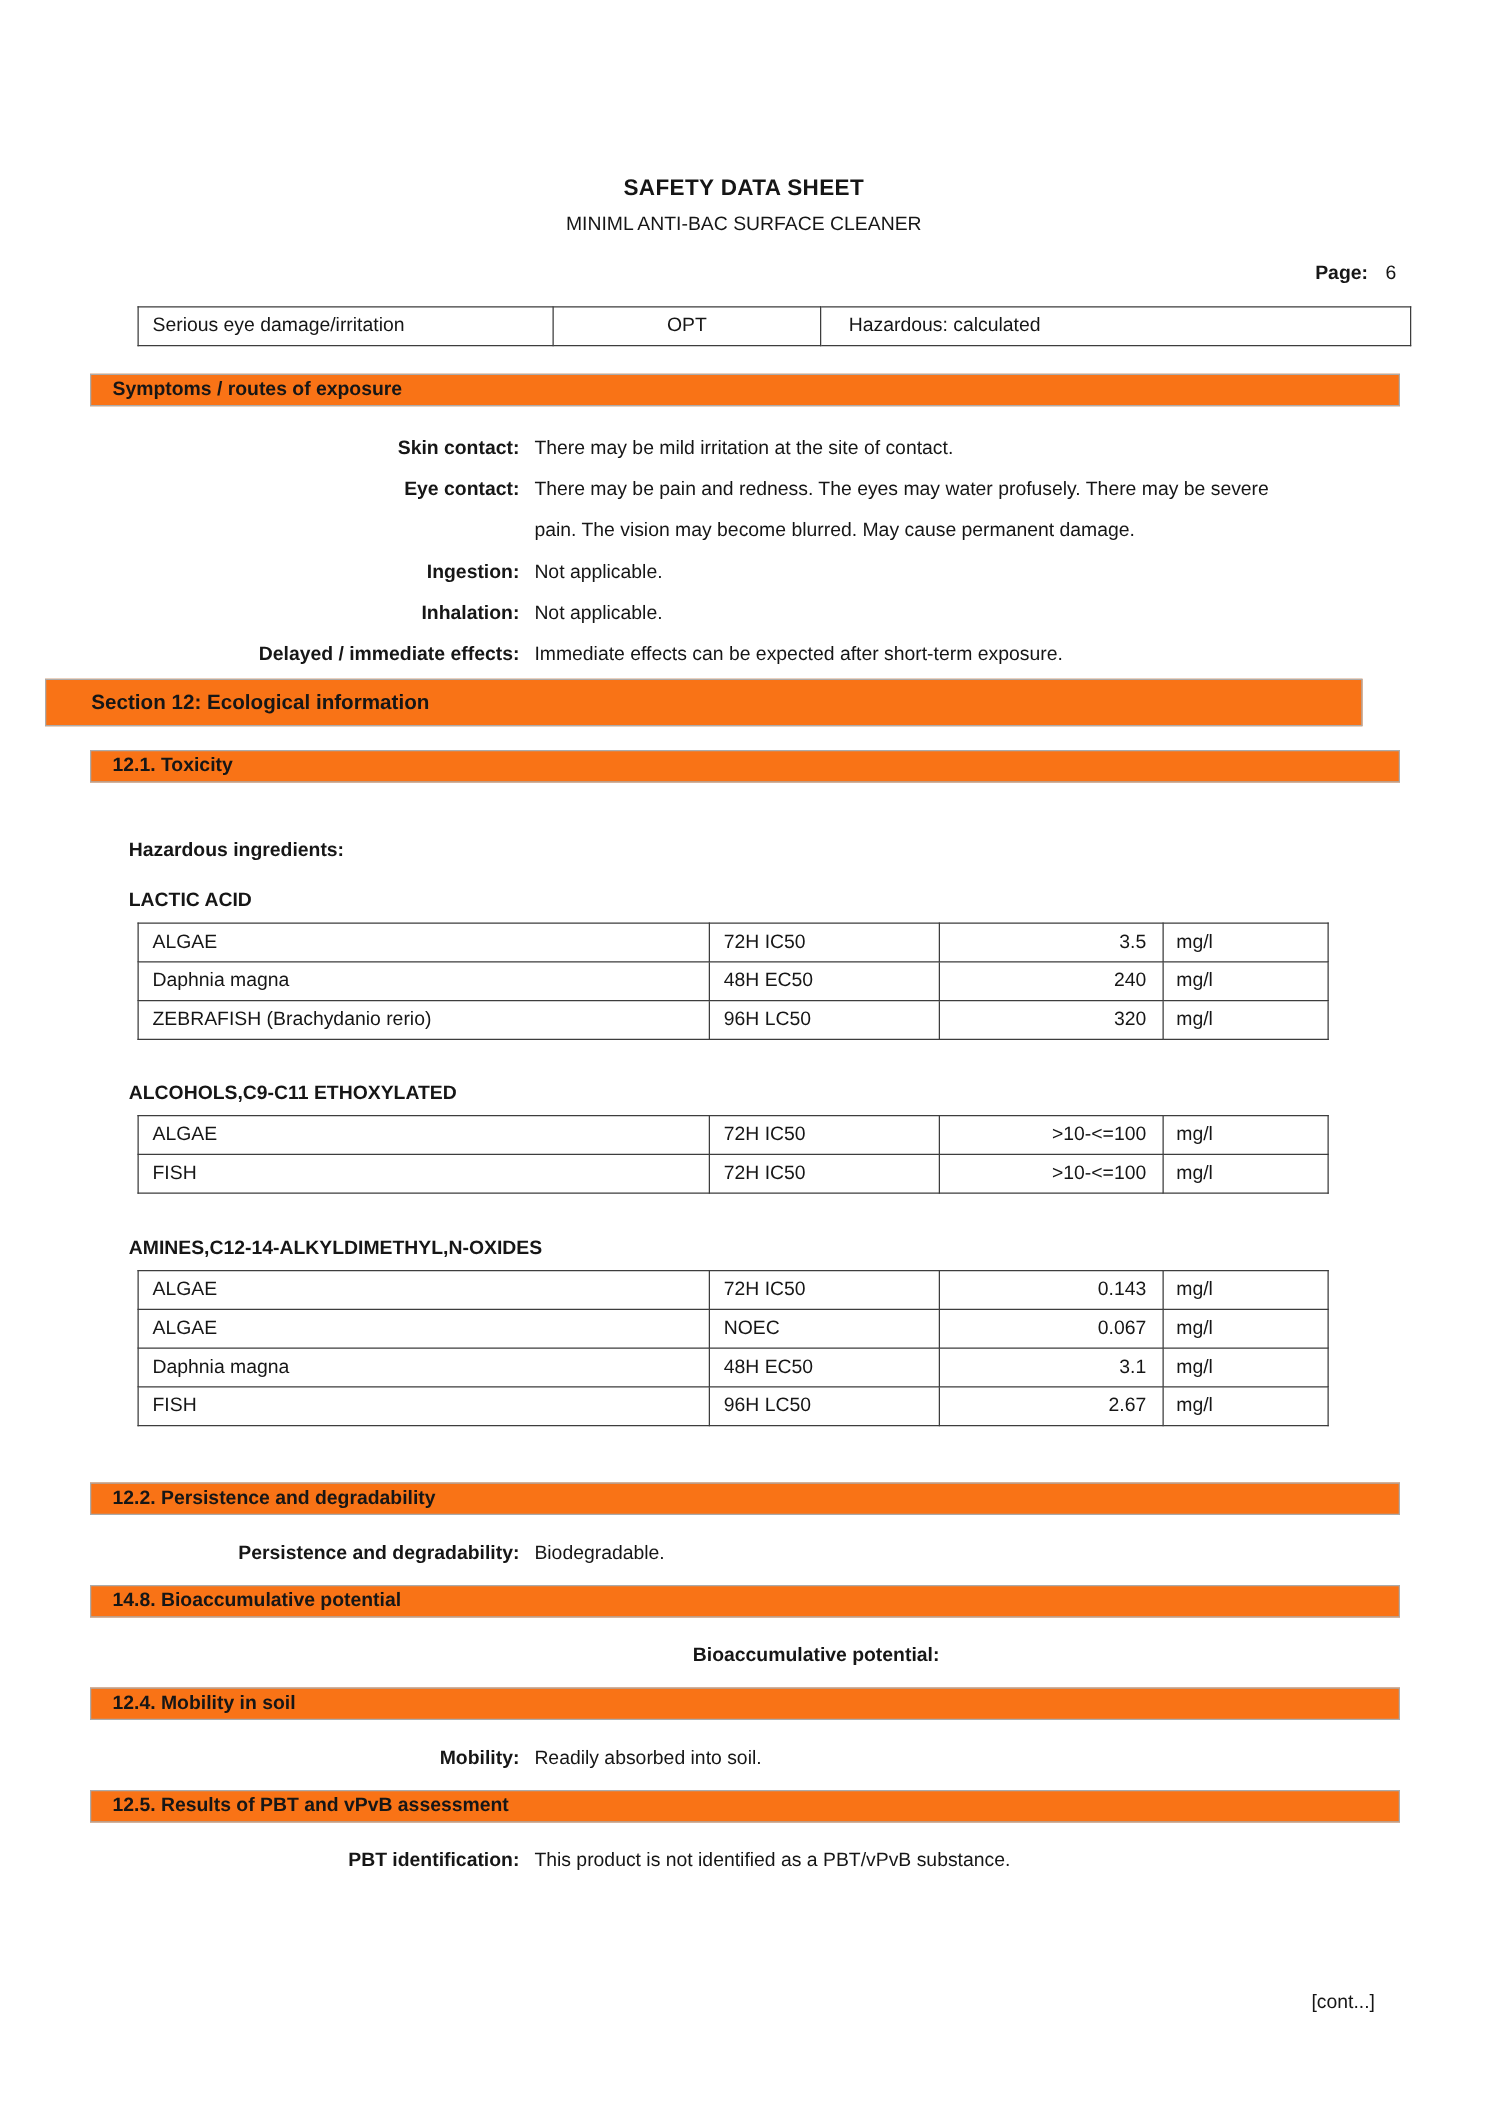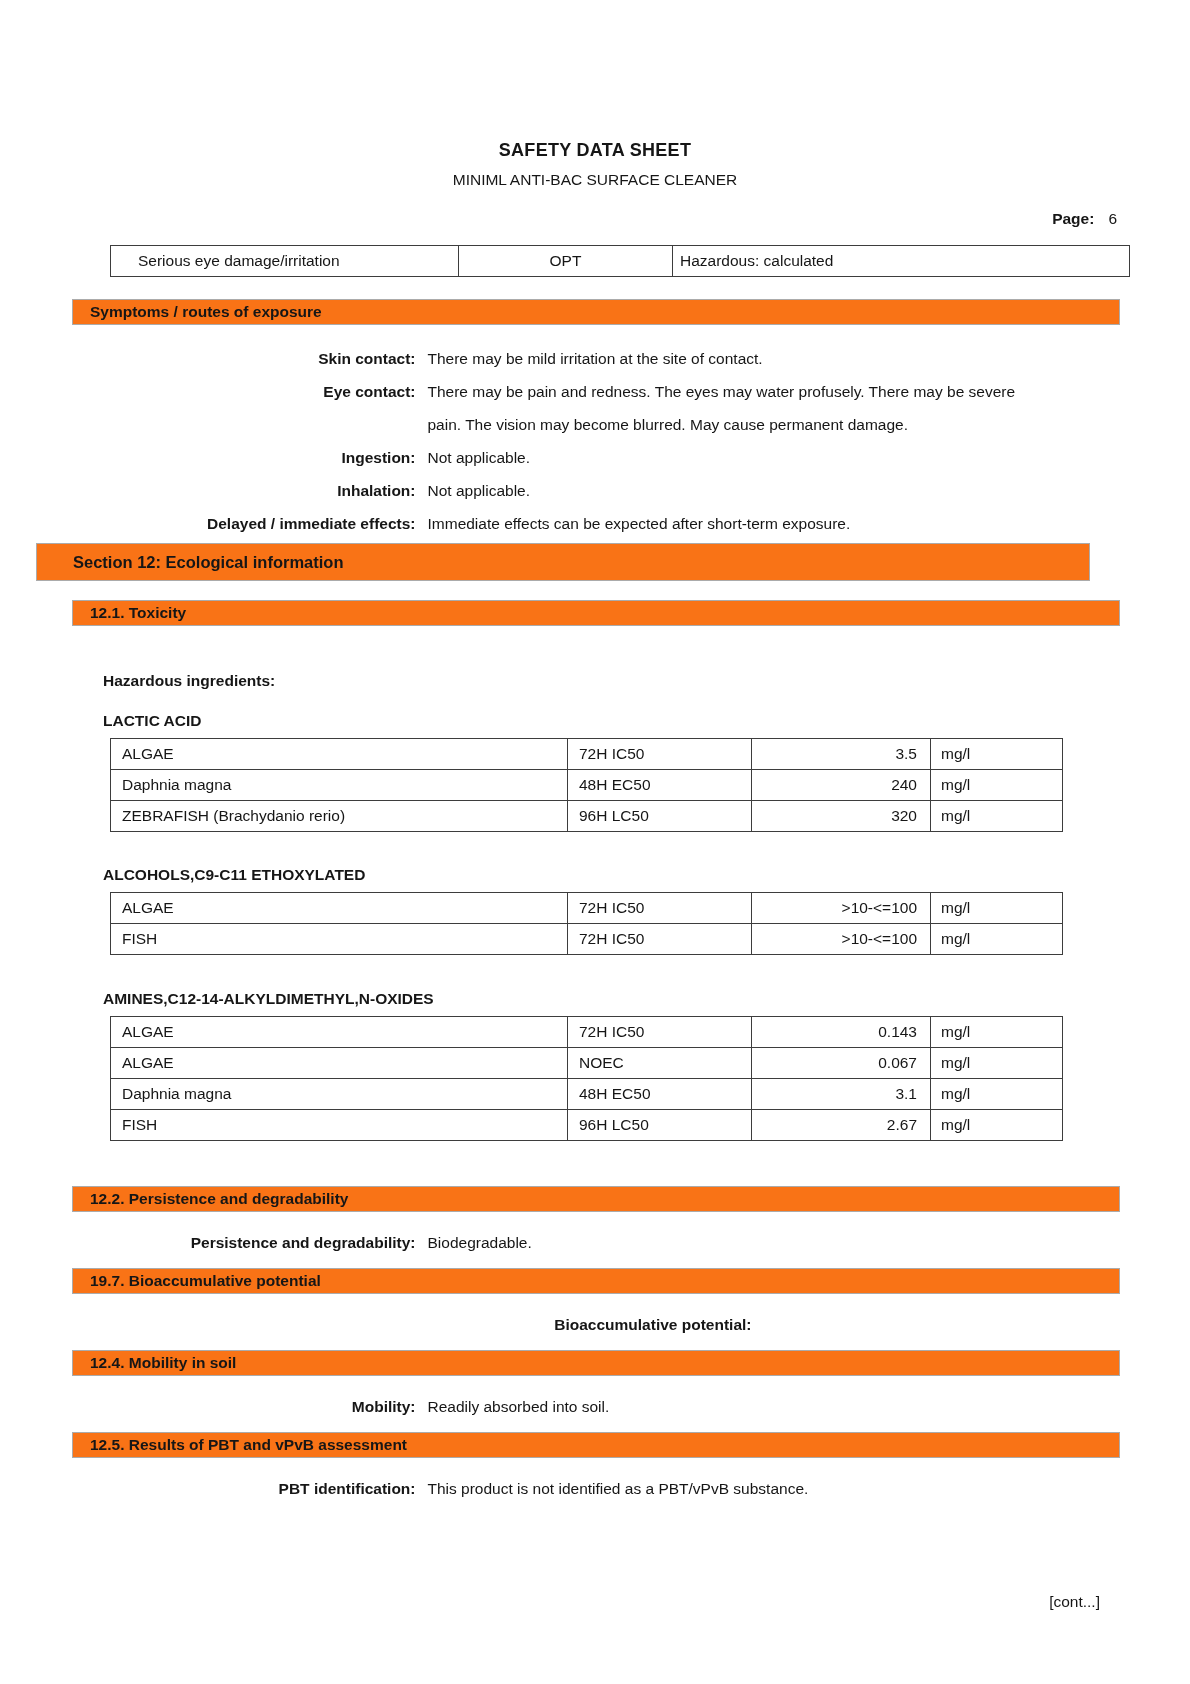--- a/index.html
+++ b/index.html
@@ -16,23 +16,23 @@
   }
   .subtitle{text-align:center;font-size:15.5px;line-height:19px;margin-top:9px;}
   .page-row{text-align:right;line-height:19px;margin:20px 73px 0 0;}
   .page-row .pn{display:inline-block;margin-left:14px;font-weight:normal;}
 
   table{border-collapse:collapse;table-layout:fixed;}
   td{border:1px solid #3d3d3d;height:30px;padding:0;vertical-align:middle;
      font-size:15.5px;overflow:hidden;white-space:nowrap;}
 
   .top-table{margin:17px 0 0 110px;width:982px;}
-  .top-table .c1{width:320px;padding-left:27px;}
+  .top-table .c1{width:320px;padding-left:11px;}
   .top-table .c2{width:213px;text-align:center;}
-  .top-table .c3{width:449px;padding-left:7px;}
+  .top-table .c3{width:449px;padding-left:22px;}
 
   .bar{
     background:#f97316;border:1px solid #ababab;box-sizing:border-box;
     font-weight:bold;display:flex;align-items:center;
   }
   .sub-bar{margin-left:72px;width:1048px;height:26px;padding-left:17px;font-size:15.5px;}
   .section-bar{margin-left:36px;width:1054px;height:38px;padding-left:36px;font-size:16.5px;}
 
   .symptoms-bar{margin-top:22px;}
   .kv-block{margin-top:17px;}
@@ -201,21 +201,21 @@
     </tr>
   </tbody>
     </table>
 
   <div class="bar sub-bar bar-12-2">12.2. Persistence and degradability</div>
   <div class="kv sub-kv">
     <div class="kv-label">Persistence and degradability:</div>
     <div class="kv-value">Biodegradable.</div>
   </div>
 
-  <div class="bar sub-bar bar-mid">19.7. Bioaccumulative potential</div>
+  <div class="bar sub-bar bar-mid">14.8. Bioaccumulative potential</div>
   <div class="kv sub-kv">
     <div class="kv-label">Bioaccumulative potential:</div>
   </div>
 
   <div class="bar sub-bar bar-mid">12.4. Mobility in soil</div>
   <div class="kv sub-kv">
     <div class="kv-label">Mobility:</div>
     <div class="kv-value">Readily absorbed into soil.</div>
   </div>
 

